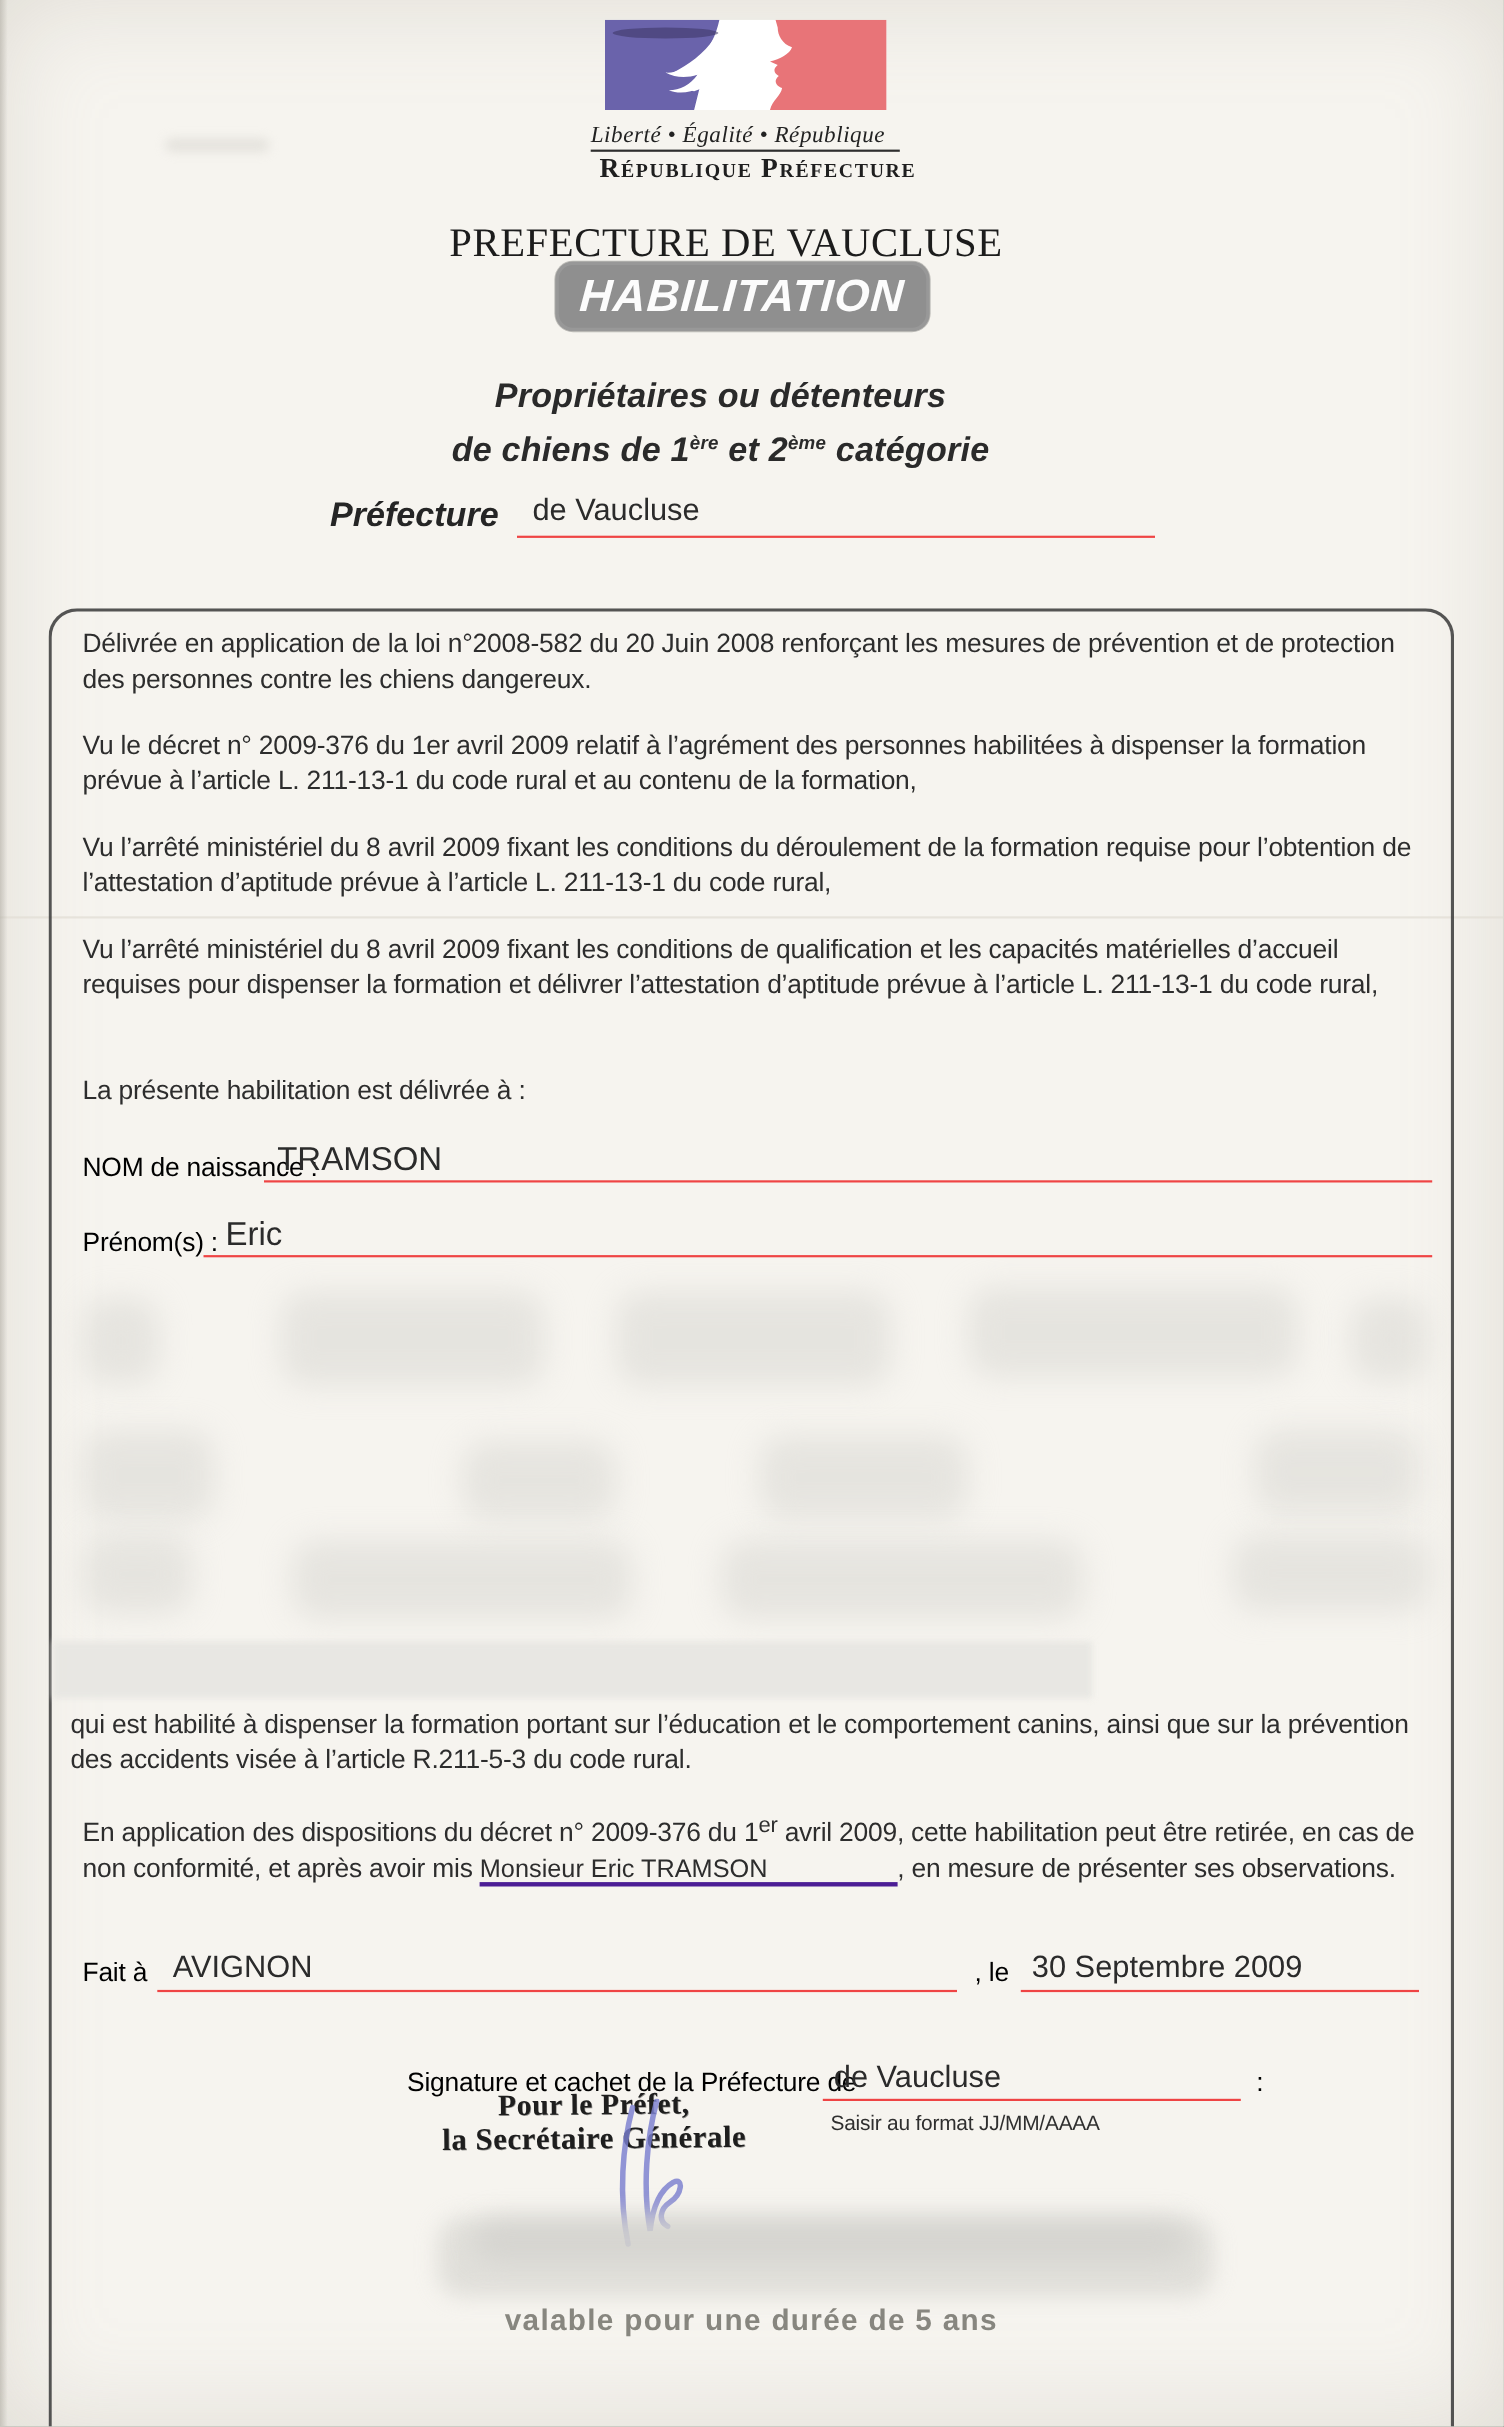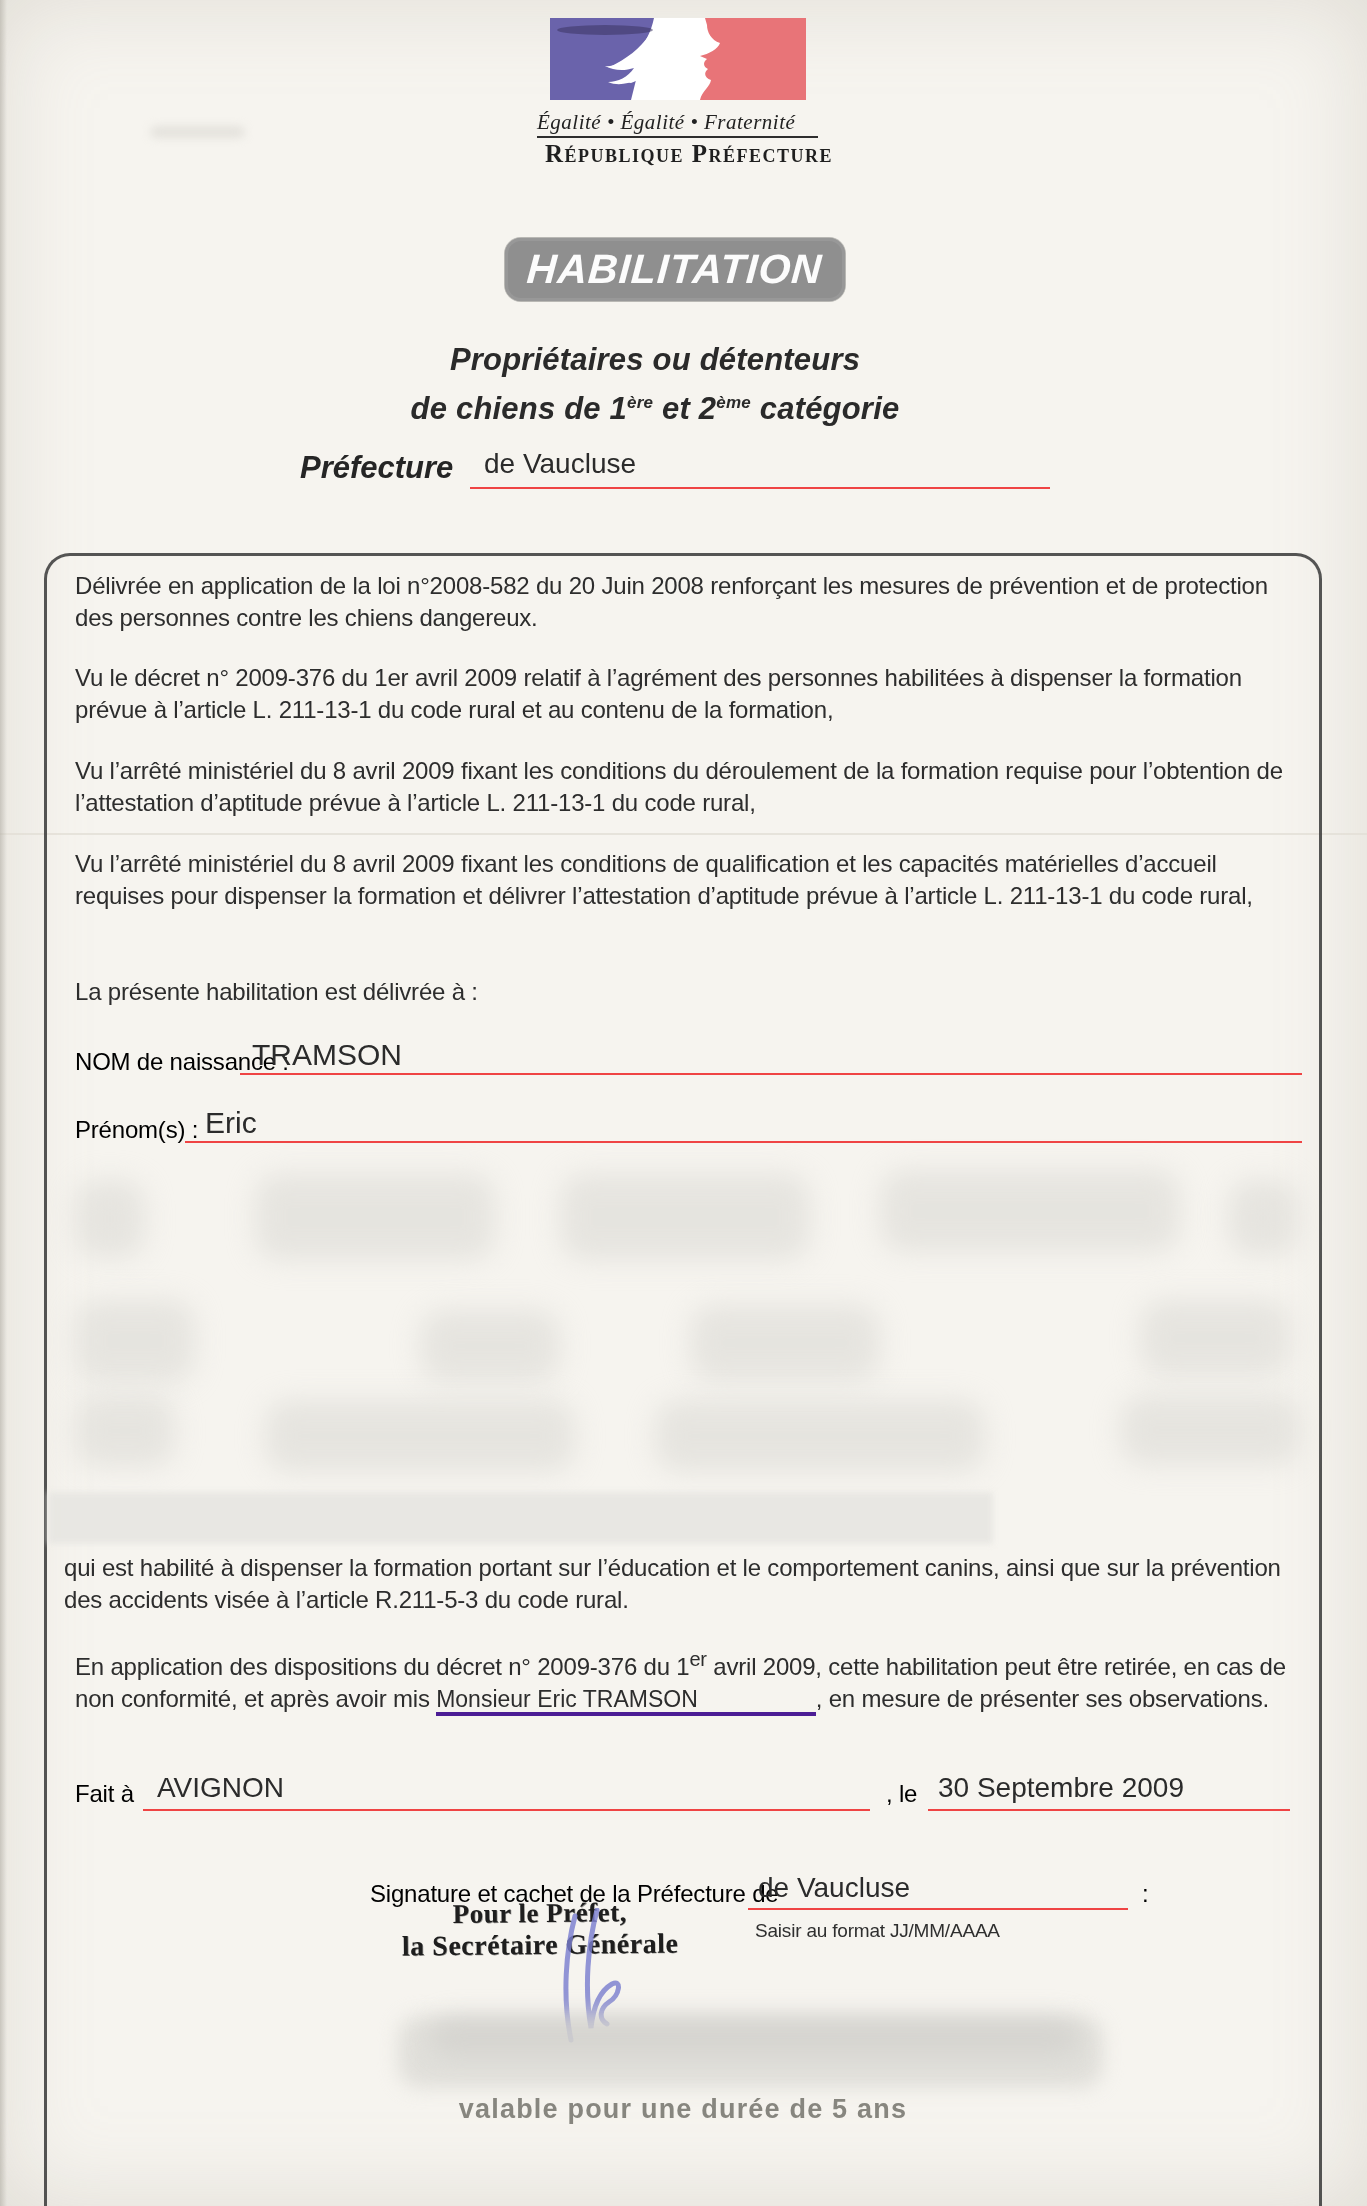--- a/index.html
+++ b/index.html
@@ -63,24 +63,25 @@
 
   <svg class="abs" style="left:550px;top:18px" width="256" height="82" viewBox="0 0 256 82">
     <rect x="0" y="0" width="256" height="82" fill="#ffffff"></rect>
     <path d="M0,0 H104 C101,14 95,27 85,35 C74,44 63,49 55,48 C64,53 75,53 84,50 C78,59 68,64 58,64 C67,68 78,66 86,62 L81,82 H0 Z" fill="#6a63ab"></path>
     <path d="M155,0 H256 V82 H150 C152,73 160,69 161,62 C155,60 153,55 158,51 C154,49 152,45 157,41 L150,38 C159,36 168,31 170,25 C161,22 157,14 157,7 Z" fill="#e87478"></path>
     <path d="M60,49 C76,41 91,30 99,17 C97,34 88,45 75,51 Z" fill="#ffffff"></path>
     <path d="M72,63 C87,57 97,51 104,42 C102,53 93,61 81,65 Z" fill="#ffffff"></path>
     <path d="M120,30 C128,26 133,21 136,15 C135,24 130,30 124,33 Z" fill="#ffffff"></path>
     <ellipse cx="55" cy="12" rx="48" ry="5" fill="#3a3563" opacity="0.55"></ellipse>
   </svg>
-  <div class="abs motto" style="left:537px;top:110px">Égalité • Égalité • Fraternité</div>
+  <div class="abs motto" style="left:537px;top:110px">Liberté • Égalité • République</div>
   <div class="abs motto-rule" style="left:537px;top:136px;width:281px"></div>
   <div class="abs republique" style="left:545px;top:140px">République Préfecture</div>
 
+  <div class="abs doc-title" style="left:320px;top:200px;width:680px">PREFECTURE DE VAUCLUSE</div>
   <div class="abs badge" style="left:505px;top:238px;width:340px;height:63px">
     <span>HABILITATION</span>
   </div>
 
   <div class="abs subtitle" style="left:330px;top:338px;width:650px">
     <div>Propriétaires ou détenteurs</div>
     <div><span>de chiens de 1</span><sup>ère</sup><span> et 2</span><sup>ème</sup><span> catégorie</span></div>
   </div>
 
   <div class="abs pref-label" style="left:300px;top:450px">Préfecture</div>

